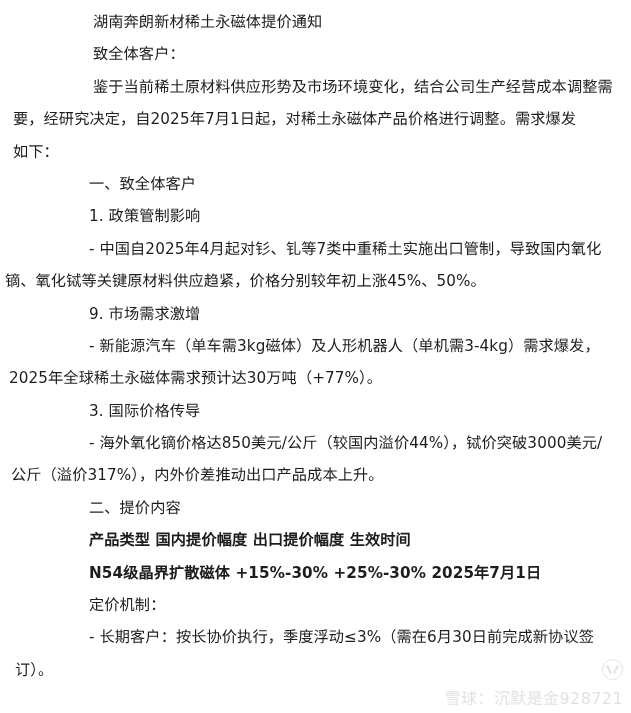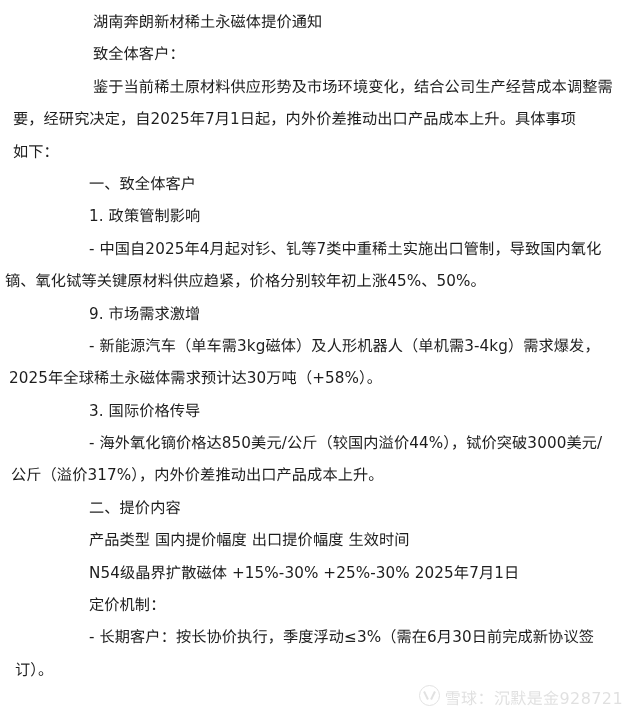--- a/index.html
+++ b/index.html
@@ -39,33 +39,34 @@
   .ind1 { padding-left: 14px; }
   
   .ind2 { padding-left: 18px; }
   
   .flush { padding-left: 0; margin-left: -62px; }
   .flush2 { padding-left: 0; margin-left: -70px; }
   .flush3 { padding-left: 0; margin-left: -66px; }
   .flush4 { padding-left: 0; margin-left: -64px; }
   .flush5 { padding-left: 0; margin-left: -60px; }
 
-  .tbl-row { padding-left: 14px; }
+  .tbl-row { padding-left: 14px; font-weight: bold; }
 
   
   #watermark {
     position: absolute;
     right: 8px;
     bottom: 4px;
     display: flex;
-    align-items: flex-start;
+    align-items: flex-end;
     gap: 5px;
     opacity: 0.42;
     pointer-events: none;
     z-index: 5;
+    flex-direction: column;
   }
   #watermark .wm-logo {
     width: 19px;
     height: 19px;
     border-radius: 50%;
     border: 1.6px solid #b9b9b9;
     position: relative;
     flex: 0 0 auto;
   }
   #watermark .wm-logo::before,
@@ -93,32 +94,32 @@
 </style>
 </head>
 <body>
 
 <div id="doc">
 
   <div class="line ind2">湖南奔朗新材稀土永磁体提价通知</div>
   <div class="line ind2">致全体客户：</div>
 
   <div class="line ind2">鉴于当前稀土原材料供应形势及市场环境变化，结合公司生产经营成本调整需</div>
-  <div class="line flush">要，经研究决定，自2025年7月1日起，内外价差推动出口产品成本上升。具体事项</div>
+  <div class="line flush">要，经研究决定，自2025年7月1日起，对稀土永磁体产品价格进行调整。需求爆发</div>
   <div class="line flush">如下：</div>
 
   <div class="line ind1">一、致全体客户</div>
 
   <div class="line ind1">1. 政策管制影响</div>
   <div class="line ind1">- 中国自2025年4月起对钐、钆等7类中重稀土实施出口管制，导致国内氧化</div>
   <div class="line flush2">镝、氧化铽等关键原材料供应趋紧，价格分别较年初上涨45%、50%。</div>
 
   <div class="line ind1">9. 市场需求激增</div>
   <div class="line ind1">- 新能源汽车（单车需3kg磁体）及人形机器人（单机需3-4kg）需求爆发，</div>
-  <div class="line flush3">2025年全球稀土永磁体需求预计达30万吨（+58%）。</div>
+  <div class="line flush3">2025年全球稀土永磁体需求预计达30万吨（+77%）。</div>
 
   <div class="line ind1">3. 国际价格传导</div>
   <div class="line ind1">- 海外氧化镝价格达850美元/公斤（较国内溢价44%），铽价突破3000美元/</div>
   <div class="line flush4">公斤（溢价317%），内外价差推动出口产品成本上升。</div>
 
   <div class="line ind1">二、提价内容</div>
 
   <div class="line tbl-row">产品类型 国内提价幅度 出口提价幅度 生效时间</div>
   <div class="line tbl-row">N54级晶界扩散磁体 +15%-30% +25%-30% 2025年7月1日</div>
 

